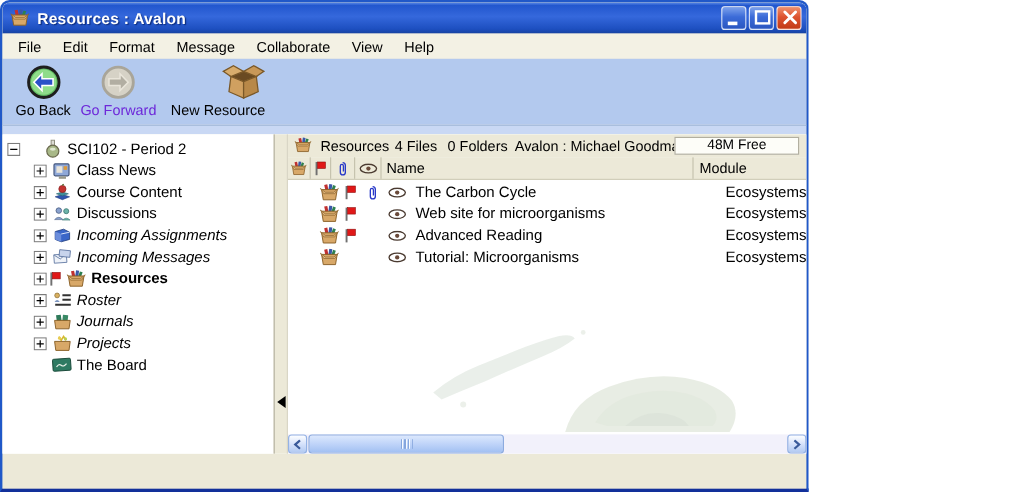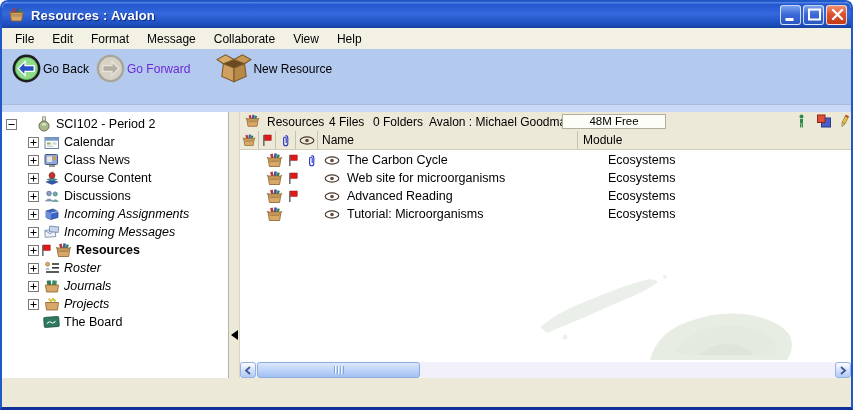--- a/index.html
+++ b/index.html
@@ -1,35 +1,35 @@
 <!DOCTYPE html>
 <html><head>
 <meta charset="utf-8">
 <style>
   html,body{margin:0;padding:0;background:#fff;}
   *{box-sizing:border-box;}
-  .window{position:relative;width:853px;height:410px;border:2px solid #2058c8;border-bottom:3px solid #12309a;
+  .window{position:relative;width:674px;height:410px;border:2px solid #2058c8;border-bottom:3px solid #12309a;
     border-radius:8px 8px 0 0;background:#ece9d8;overflow:hidden;
     font-family:"Liberation Sans",sans-serif;color:#000;}
   
   .titlebar{height:26px;display:flex;align-items:center;padding-left:6px;gap:6px;border-radius:6px 6px 0 0;
     background:linear-gradient(180deg,#5a8ae8 0%,#2257ce 10%,#3568dc 45%,#1d4fc0 85%,#16429f 100%);}
   .title-text{color:#fff;font-size:13px;font-weight:bold;text-shadow:1px 1px 1px #0b2a7a;letter-spacing:.2px;}
   .win-buttons{margin-left:auto;display:flex;gap:2px;padding-right:4px;}
   .win-btn{width:21px;height:20px;border:1px solid rgba(255,255,255,.75);border-radius:3px;
     display:flex;align-items:center;justify-content:center;
     background:linear-gradient(180deg,#7da2ec 0%,#3b6bd8 45%,#2a56c0 100%);}
   .win-btn.close{background:linear-gradient(180deg,#f0906c 0%,#dd5330 45%,#c23a16 100%);}
   
   .menubar{height:21px;background:#f3f1e4;display:flex;align-items:center;padding-left:4px;font-size:12px;}
   .menu-item{padding:2px 9px;cursor:default;}
   
   .toolbar{height:55px;background:#b3c9ee;display:flex;align-items:flex-start;padding:3px 0 0 6px;}
   .toolbar-strip{height:8px;background:#c9d8f4;border-top:1px solid #a9bedd;}
-  .tool-btn{display:flex;align-items:center;justify-content:flex-start;
+  .tool-btn{display:flex;flex-direction:column;align-items:center;justify-content:flex-start;
     padding:1px 3px;font-size:12px;gap:1px;min-width:56px;}
   .tool-btn .lbl{white-space:nowrap;}
   .tool-btn.disabled .lbl{color:#6d28d9;}
   
   .main{height:266px;display:flex;background:#fff;}
   .tree{width:226px;background:#fff;padding-top:3px;overflow:hidden;}
   .tree-row{height:18px;display:flex;align-items:center;gap:4px;padding-left:26px;font-size:12.5px;white-space:nowrap;}
   .tree-row.root{padding-left:4px;}
   .tree-row.root .tree-icon{margin-left:14px;}
   .expander{flex:0 0 11px;width:11px;height:11px;line-height:0;}
@@ -154,21 +154,21 @@
     </div>
     <div class="tool-btn disabled">
       <span style="line-height:0;">
         <svg width="31" height="31" viewBox="0 0 31 31">
           <circle cx="15.5" cy="15.5" r="12.6" fill="#d6d2c6" stroke="#a9a599" stroke-width="2.4"></circle>
           <path d="M17 8.5 L23.8 15.5 L17 22.5 L17 18.3 L7.8 18.3 L7.8 12.7 L17 12.7 Z" fill="#b2aea2" stroke="#e9e5da" stroke-width="1.3"></path>
         </svg>
       </span>
       <span class="lbl">Go Forward</span>
     </div>
-    <div class="tool-btn" style="margin-left:20px;">
+    <div class="tool-btn" style="margin-left:6px;align-items:flex-end;">
       <span style="line-height:0;">
         <svg width="36" height="31" viewBox="0 0 34 29">
           <path d="M7 10 L17 6 L27 10 L17 14 Z" fill="#6a4a22" stroke="#7a5828"></path>
           <path d="M7 10 L1 6 L9 1.5 L17 6 Z" fill="#d8ac6c" stroke="#7a5828"></path>
           <path d="M27 10 L33 6 L25 1.5 L17 6 Z" fill="#c89858" stroke="#7a5828"></path>
           <path d="M7 10 L17 14 L17 27 L5.5 22 Z" fill="#d0a060" stroke="#7a5828"></path>
           <path d="M27 10 L17 14 L17 27 L28.5 22 Z" fill="#b88848" stroke="#7a5828"></path>
         </svg>
       </span>
       <span class="lbl">New Resource</span>
@@ -190,39 +190,20 @@
         <span class="tree-icon">
           <svg width="14" height="16" viewBox="0 0 14 16">
             <rect x="5.6" y="0.8" width="2.8" height="4.5" fill="#dcdcd4" stroke="#8a8a78" stroke-width="0.8"></rect>
             <circle cx="7" cy="10" r="5" fill="#a8b888" stroke="#6b6b4f"></circle>
             <ellipse cx="7" cy="8.4" rx="2.4" ry="1.2" fill="#e9eedd" opacity="0.85"></ellipse>
           </svg>
         </span>
         <span class="tree-label">SCI102 - Period 2</span>
       </div>
 
-      <div class="tree-row">
-        <span class="expander">
-          <svg width="11" height="11">
-              <rect x="0.5" y="0.5" width="10" height="10" fill="#fff" stroke="#7b7b7b"></rect>
-              <line x1="2.5" y1="5.5" x2="8.5" y2="5.5" stroke="#000"></line>
-              <line x1="5.5" y1="2.5" x2="5.5" y2="8.5" stroke="#000"></line>
-            </svg>
-        </span>
-        <span class="tree-icon">
-          <svg width="16" height="15">
-              <rect x="1" y="2.5" width="13.5" height="11" fill="#fdfdf5" stroke="#6a82a8"></rect>
-              <rect x="1" y="2.5" width="13.5" height="3.2" fill="#7a99cc"></rect>
-              <rect x="3" y="7.5" width="3.5" height="2" fill="#8fae67"></rect>
-              <rect x="8.5" y="7.5" width="4" height="2" fill="#c9d4e8"></rect>
-              <rect x="3" y="10.5" width="6" height="1.6" fill="#c9d4e8"></rect>
-            </svg>
-        </span>
-        <span class="tree-label">Calendar</span>
-      </div>
 
       <div class="tree-row">
         <span class="expander">
           <svg width="11" height="11">
               <rect x="0.5" y="0.5" width="10" height="10" fill="#fff" stroke="#7b7b7b"></rect>
               <line x1="2.5" y1="5.5" x2="8.5" y2="5.5" stroke="#000"></line>
               <line x1="5.5" y1="2.5" x2="5.5" y2="8.5" stroke="#000"></line>
             </svg>
         </span>
         <span class="tree-icon">

